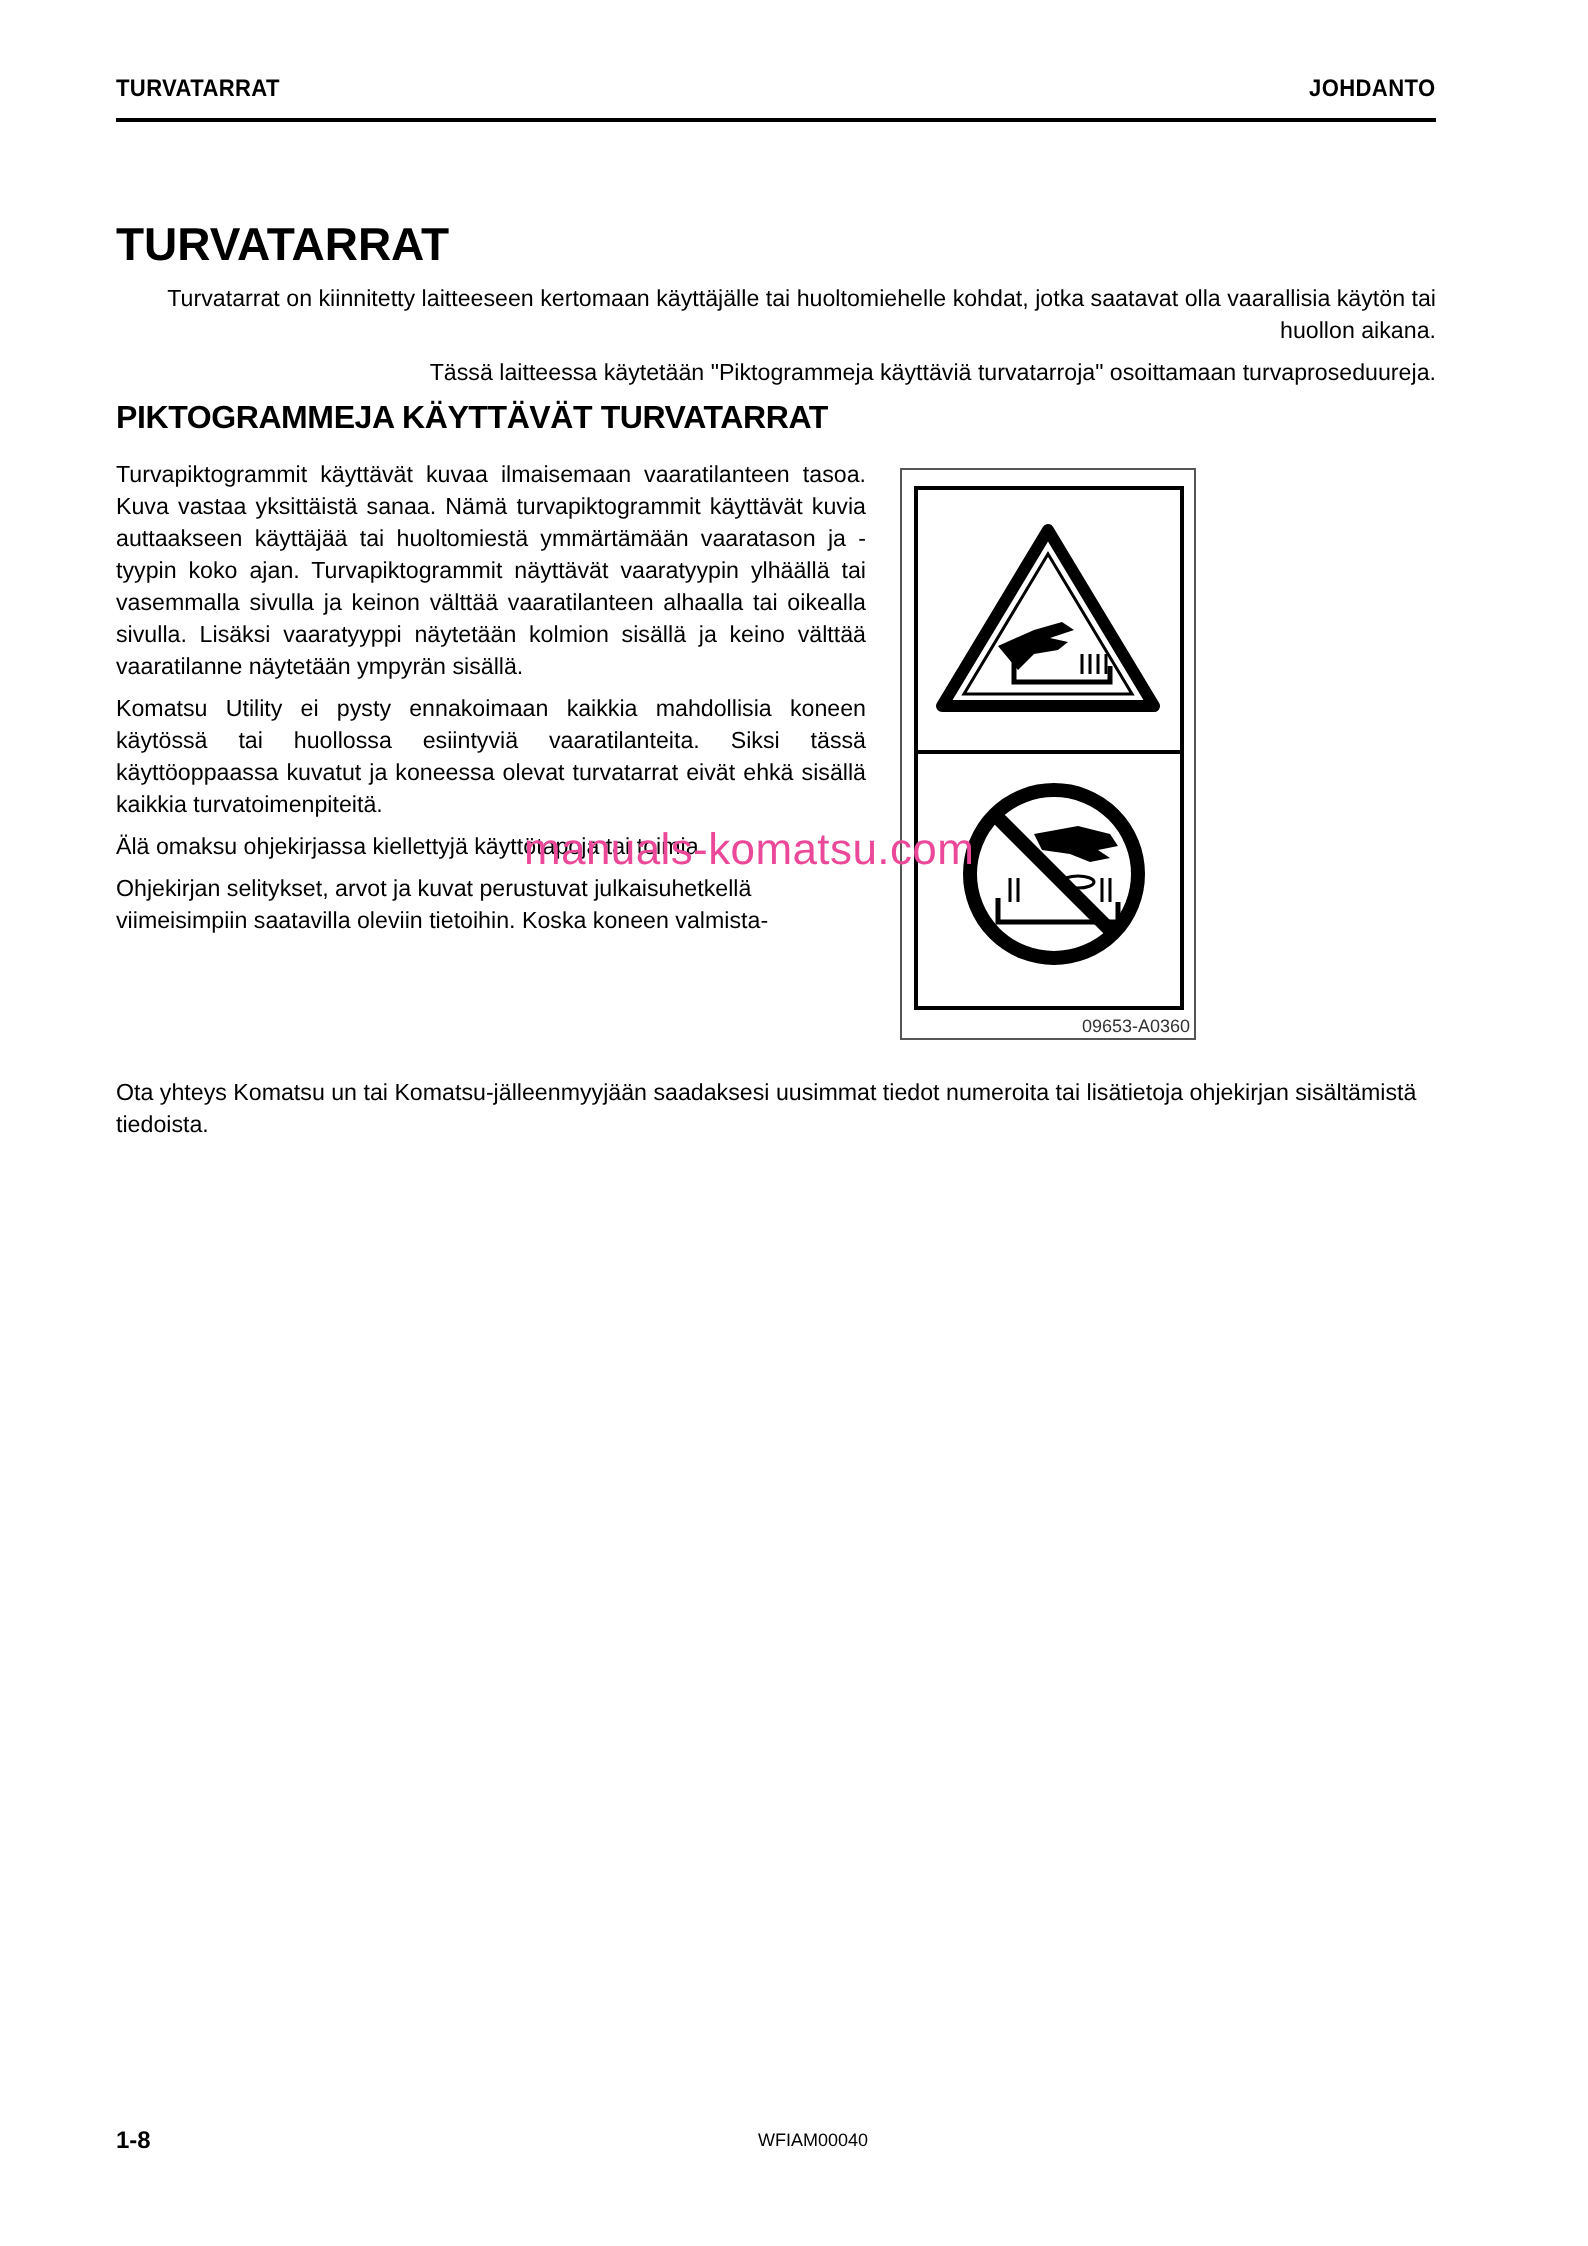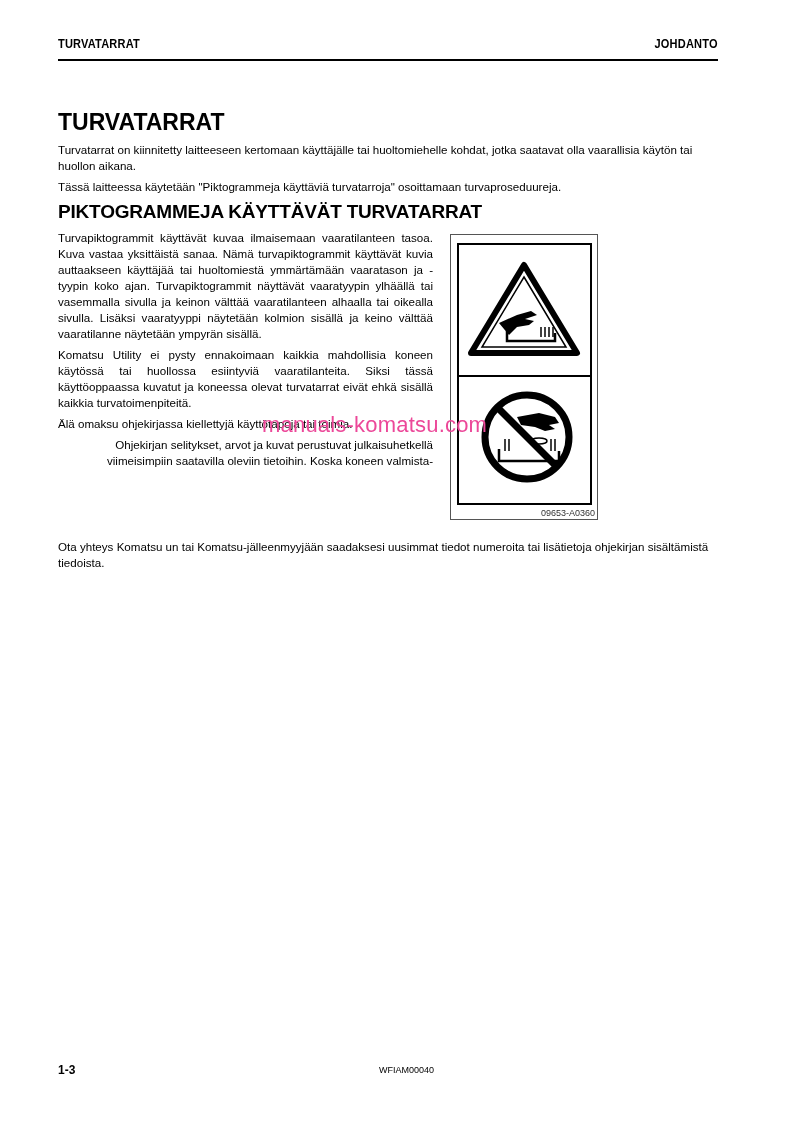--- a/index.html
+++ b/index.html
@@ -7,22 +7,22 @@
            font-family: "Liberation Sans", sans-serif; color: #000; }
     .hdr { position: absolute; top: 37px; left: 58px; width: 660px; height: 22px;
            border-bottom: 2px solid #000; }
     .hdr-left, .hdr-right { position: absolute; top: 0; font-size: 12px; font-weight: bold;
            letter-spacing: 0.2px; transform: scaleX(0.92); }
     .hdr-left { left: 0; transform-origin: left; }
     .hdr-right { right: 0; transform-origin: right; }
     .title { position: absolute; top: 109px; left: 58px; font-size: 23px; font-weight: bold; margin: 0; }
     .p { font-size: 11.6px; line-height: 16px; margin: 0; }
     .intro { position: absolute; top: 142px; left: 58px; width: 660px; }
-    .intro .p { margin-bottom: 5px; }
-    .subtitle { position: absolute; top: 201px; left: 58px; font-size: 19px; font-weight: bold; margin: 0; letter-spacing: -0.2px; }
+    .intro .p { margin-bottom: 5px; text-align: right; }
+    .subtitle { position: absolute; top: 201px; left: 58px; font-size: 16px; font-weight: bold; margin: 0; letter-spacing: -0.2px; }
     .col { position: absolute; top: 230px; left: 58px; width: 375px; text-align: justify; }
     .col .p { margin-bottom: 5px; }
     .wide { position: absolute; top: 539px; left: 58px; width: 660px; }
     .wide .p { margin-bottom: 5px; }
     .figure { position: absolute; top: 234px; left: 450px; width: 146px; height: 284px;
               border: 1.5px solid #555; }
     .panel { position: absolute; left: 6px; width: 131px; border: 2px solid #000; background: #fff; }
     .panel-top { top: 8px; height: 130px; border-bottom: 1px solid #000; }
     .panel-bot { top: 140px; height: 126px; }
     .fig-code { position: absolute; right: 2px; bottom: 1px; font-size: 9px; color: #333; }
@@ -45,21 +45,21 @@
   <p class="p">Turvatarrat on kiinnitetty laitteeseen kertomaan käyttäjälle tai huoltomiehelle kohdat, jotka saatavat olla vaarallisia käytön tai huollon aikana.</p>
   <p class="p">Tässä laitteessa käytetään "Piktogrammeja käyttäviä turvatarroja" osoittamaan turvaproseduureja.</p>
 </div>
 
 <h2 class="subtitle">PIKTOGRAMMEJA KÄYTTÄVÄT TURVATARRAT</h2>
 
 <div class="col">
   <p class="p">Turvapiktogrammit käyttävät kuvaa ilmaisemaan vaaratilanteen tasoa. Kuva vastaa yksittäistä sanaa. Nämä turvapiktogrammit käyttävät kuvia auttaakseen käyttäjää tai huoltomiestä ymmärtämään vaaratason ja -tyypin koko ajan. Turvapiktogrammit näyttävät vaaratyypin ylhäällä tai vasemmalla sivulla ja keinon välttää vaaratilanteen alhaalla tai oikealla sivulla. Lisäksi vaaratyyppi näytetään kolmion sisällä ja keino välttää vaaratilanne näytetään ympyrän sisällä.</p>
   <p class="p">Komatsu Utility ei pysty ennakoimaan kaikkia mahdollisia koneen käytössä tai huollossa esiintyviä vaaratilanteita. Siksi tässä käyttöoppaassa kuvatut ja koneessa olevat turvatarrat eivät ehkä sisällä kaikkia turvatoimenpiteitä.</p>
   <p class="p">Älä omaksu ohjekirjassa kiellettyjä käyttötapoja tai toimia.</p>
-  <p class="p" style="text-align:right;">Ohjekirjan selitykset, arvot ja kuvat perustuvat julkaisuhetkellä viimeisimpiin saatavilla oleviin tietoihin. Koska koneen valmista-</p>
+  <p class="p" style="text-align:left;">Ohjekirjan selitykset, arvot ja kuvat perustuvat julkaisuhetkellä viimeisimpiin saatavilla oleviin tietoihin. Koska koneen valmista-</p>
 </div>
 
 <div class="wide">
   <p class="p">Ota yhteys Komatsu un tai Komatsu-jälleenmyyjään saadaksesi uusimmat tiedot numeroita tai lisätietoja ohjekirjan sisältämistä tiedoista.</p>
 </div>
 
 <div class="figure">
   <div class="panel panel-top">
     <svg width="131" height="130" viewBox="0 0 131 130">
       <polygon points="65,20 118,108 12,108" fill="none" stroke="#000" stroke-width="6" stroke-linejoin="round"></polygon>
@@ -87,14 +87,14 @@
       <ellipse cx="80" cy="64" rx="8" ry="3" fill="none" stroke="#000" stroke-width="1.5"></ellipse>
       <circle cx="68" cy="60" r="42" fill="none" stroke="#000" stroke-width="7"></circle>
       <line x1="38" y1="30" x2="98" y2="90" stroke="#000" stroke-width="7"></line>
     </svg>
   </div>
   <span class="fig-code">09653-A0360</span>
 </div>
 
 <div class="watermark">manuals-komatsu.com</div>
 
-<div class="footer-page">1-3</div>
+<div class="footer-page">1-8</div>
 <div class="footer-code">WFIAM00040</div>
 
 </body></html>

